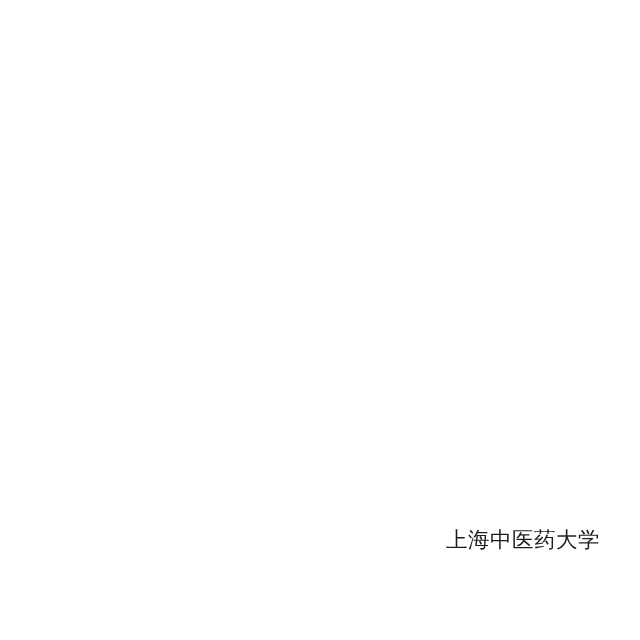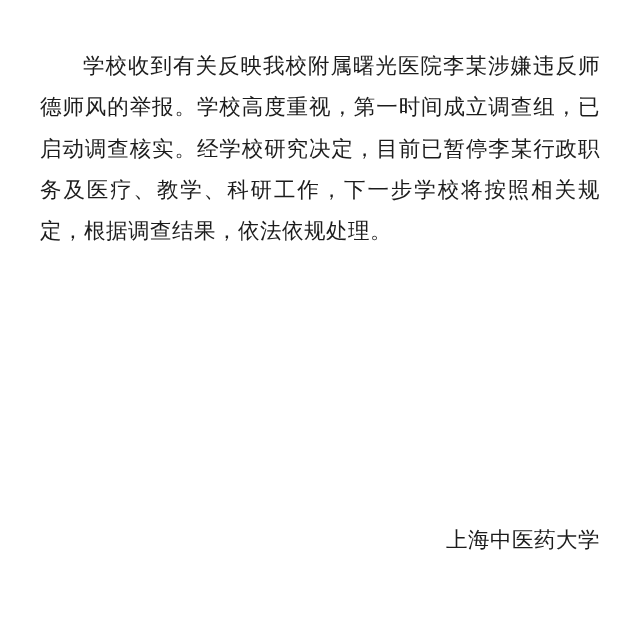--- a/index.html
+++ b/index.html
@@ -51,19 +51,18 @@
   .signature-date {
     display: block;
     white-space: nowrap;
   }
 </style>
 </head>
 <body>
 
 <div class="page">
 
-  <p class="statement-body">学校收到有关反映我校附属曙光医院李某涉嫌违反师德师风的举报。学校高度重视，第一时间成立调查组，已启动调查核实。经学校研究决定，目前已暂停李某行政职务及医疗、教学、科研工作，下一步学校将按照相关规定，根据调查结果，依法依规处理。</p>
 
   <div class="signature-block">
     <span class="signature-org">上海中医药大学</span>
   </div>
 
 </div>
 
 </body></html>

